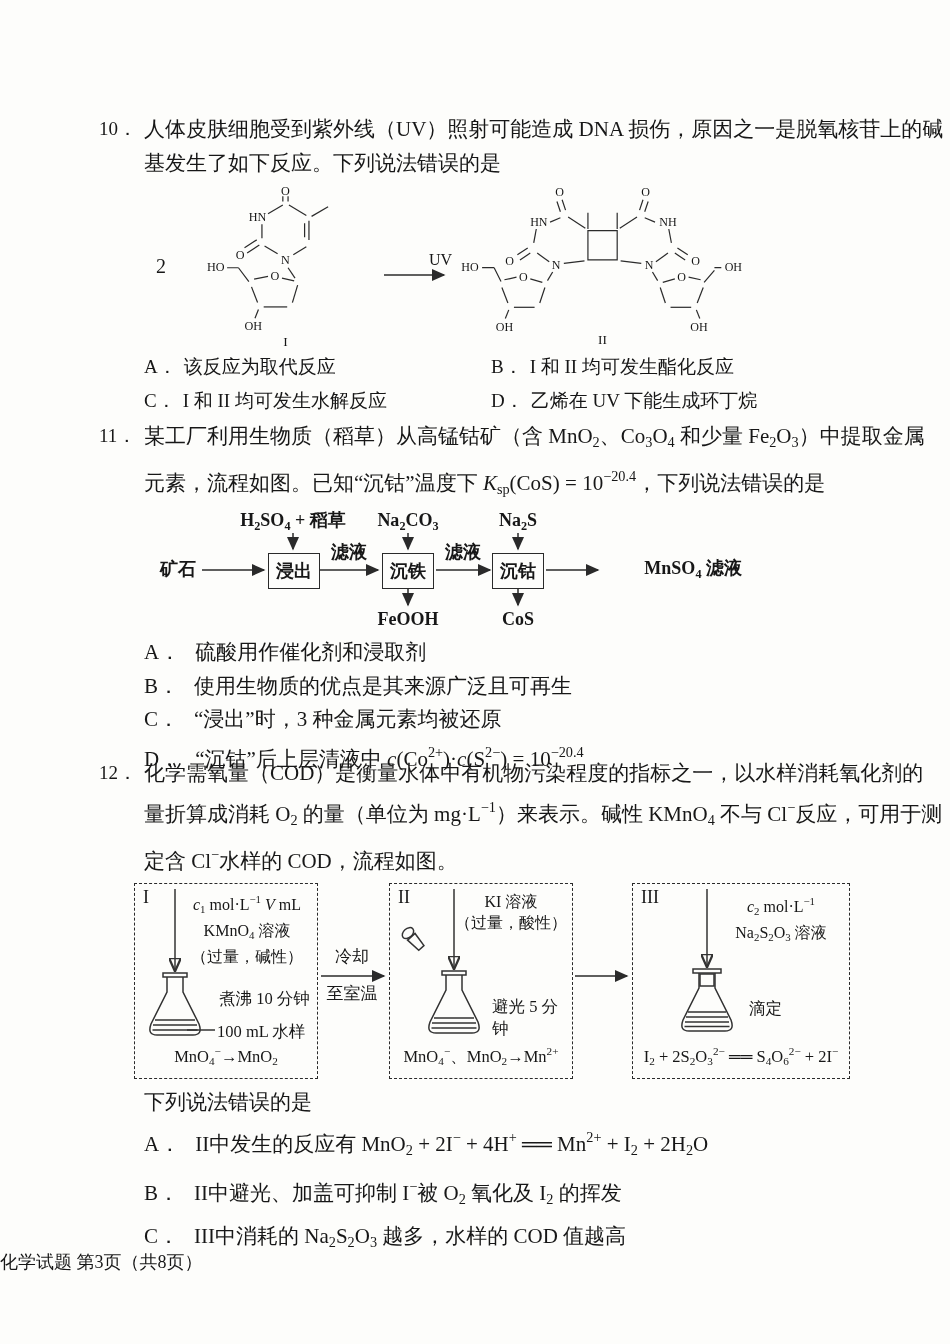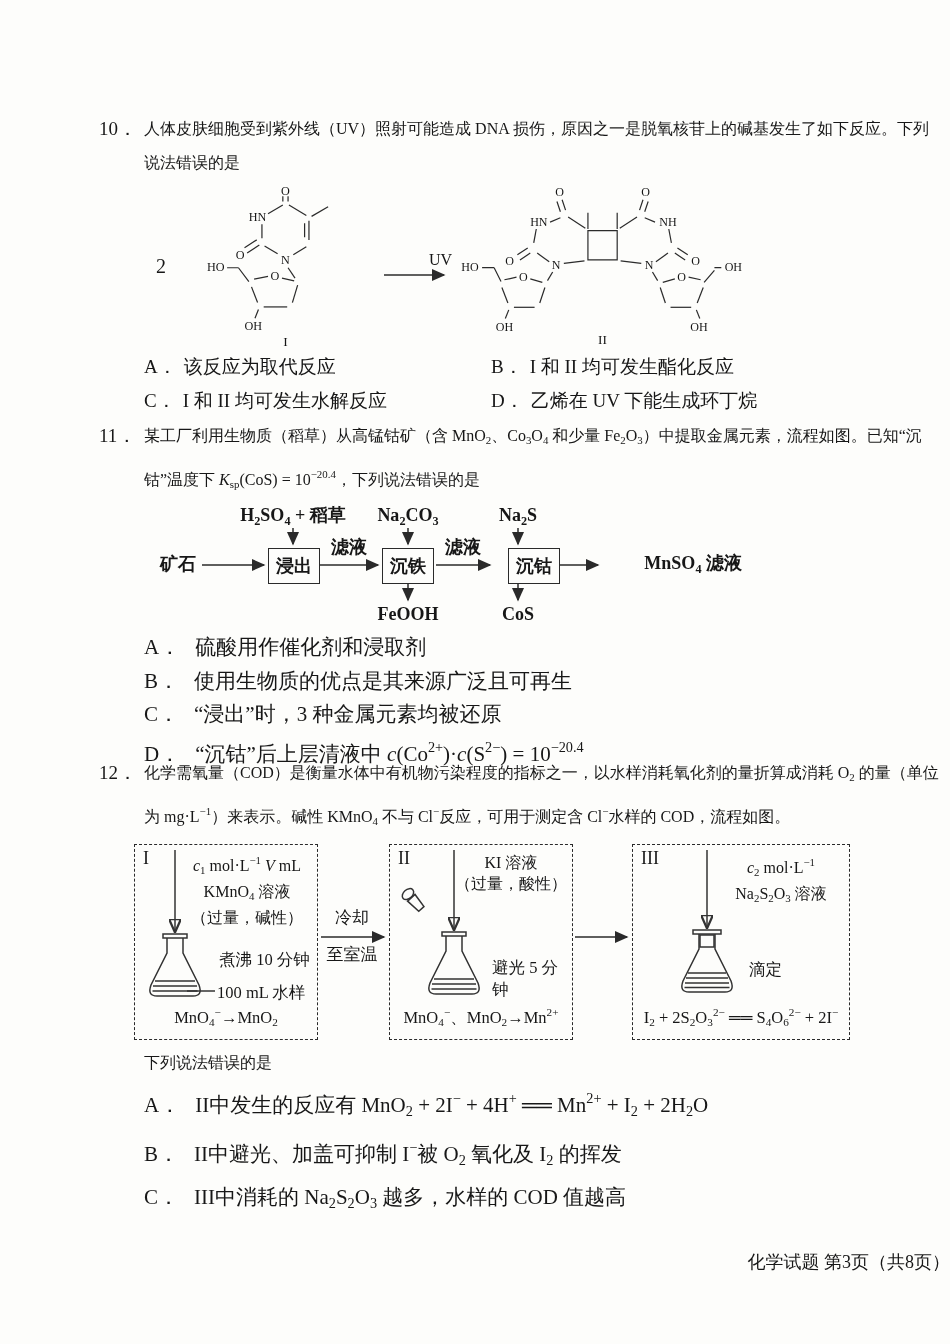--- a/index.html
+++ b/index.html
@@ -3,21 +3,21 @@
 <meta charset="utf-8">
 <style>
   html,body{margin:0;padding:0;background:#ffffff;}
   .page{
     position:relative;width:950px;height:1344px;background:#fdfdfb;
     font-family:"Liberation Serif","DejaVu Serif",serif;color:#171717;overflow:hidden;
   }
   .abs{position:absolute;}
   section.q{position:absolute;left:99px;width:800px;padding-left:45px;}
   .qnum{position:absolute;left:0;top:0;font-size:19px;line-height:34px;}
-  .stem{margin:0;font-size:16px;line-height:34px;}
+  .stem{margin:0;font-size:21px;line-height:34px;}
   sub{font-size:68%;vertical-align:-0.3em;}
   sup{font-size:68%;vertical-align:0.6em;}
   i{font-style:italic;}
   
   .reaction{display:flex;align-items:center;margin:4px 0 2px 12px;}
   .coef{font-size:20px;margin-right:8px;}
   .rxn-arrow{display:flex;flex-direction:column;align-items:flex-end;margin:0 6px;}
   .rxn-arrow .cond{font-size:16px;line-height:16px;margin-bottom:1px;}
   svg{overflow:visible;}
   .mol path,.mol line,.mol rect{fill:none;stroke:#2b2b2b;stroke-width:1.4;}
@@ -40,21 +40,21 @@
   .flow12{position:relative;width:716px;height:198px;margin:6px 0 4px -10px;font-size:16px;}
   .dbox{position:absolute;top:0;height:194px;border:1.6px dashed #2a2a2a;}
   .dbox .tag{position:absolute;left:8px;top:3px;font-size:18px;}
   .dbox .reagent{position:absolute;text-align:center;line-height:21px;}
   .dbox .note{position:absolute;font-size:16.5px;}
   .dbox .beq{position:absolute;left:0;right:0;top:161px;text-align:center;font-size:16.5px;}
   .boxsvg{position:absolute;left:0;top:0;}
   .boxsvg path,.boxsvg line,.boxsvg rect,.boxsvg ellipse{fill:none;stroke:#333;stroke-width:1.5;}
   .midlbl{position:absolute;text-align:center;font-size:17px;}
   
-  .footer{position:absolute;left:0;top:1250px;width:100%;text-align:right;font-size:18px;}
+  .footer{position:absolute;left:0;top:1250px;width:100%;text-align:left;font-size:18px;}
 </style>
 </head>
 <body>
 
 <div class="page">
 
   <section class="q" style="top:112px">
     <span class="qnum">10．</span>
     <p class="stem">人体皮肤细胞受到紫外线（UV）照射可能造成 DNA 损伤，原因之一是脱氧核苷上的碱基发生了如下反应。下列说法错误的是</p>
 
@@ -180,21 +180,21 @@
         <line x1="364" y1="21" x2="364" y2="37" marker-end="url(#m1)"></line>
         <line x1="254" y1="77" x2="254" y2="93" marker-end="url(#m1)"></line>
         <line x1="364" y1="77" x2="364" y2="93" marker-end="url(#m1)"></line>
       </svg>
       <div class="lbl abs" style="left:59px;top:-2px;width:160px">H<sub>2</sub>SO<sub>4</sub> + 稻草</div>
       <div class="lbl abs" style="left:194px;top:-2px;width:120px">Na<sub>2</sub>CO<sub>3</sub></div>
       <div class="lbl abs" style="left:314px;top:-2px;width:100px">Na<sub>2</sub>S</div>
       <div class="lbl abs" style="left:2px;top:47px;width:44px">矿石</div>
       <div class="pbox" style="left:114px;top:41px">浸出</div>
       <div class="pbox" style="left:228px;top:41px">沉铁</div>
-      <div class="pbox" style="left:354px;top:41px">沉钴</div>
+      <div class="pbox" style="left:338px;top:41px">沉钴</div>
       <div class="lbl abs" style="left:165px;top:30px;width:60px">滤液</div>
       <div class="lbl abs" style="left:279px;top:30px;width:60px">滤液</div>
       <div class="lbl abs" style="left:219px;top:97px;width:70px">FeOOH</div>
       <div class="lbl abs" style="left:334px;top:97px;width:60px">CoS</div>
       <div class="lbl abs" style="left:448px;top:46px;width:140px;text-align:right">MnSO<sub>4</sub> 滤液</div>
     </div>
 
     <div class="opts-1col">
       <div class="optrow"><span class="olab">A．</span><span>硫酸用作催化剂和浸取剂</span></div>
       <div class="optrow"><span class="olab">B．</span><span>使用生物质的优点是其来源广泛且可再生</span></div>

